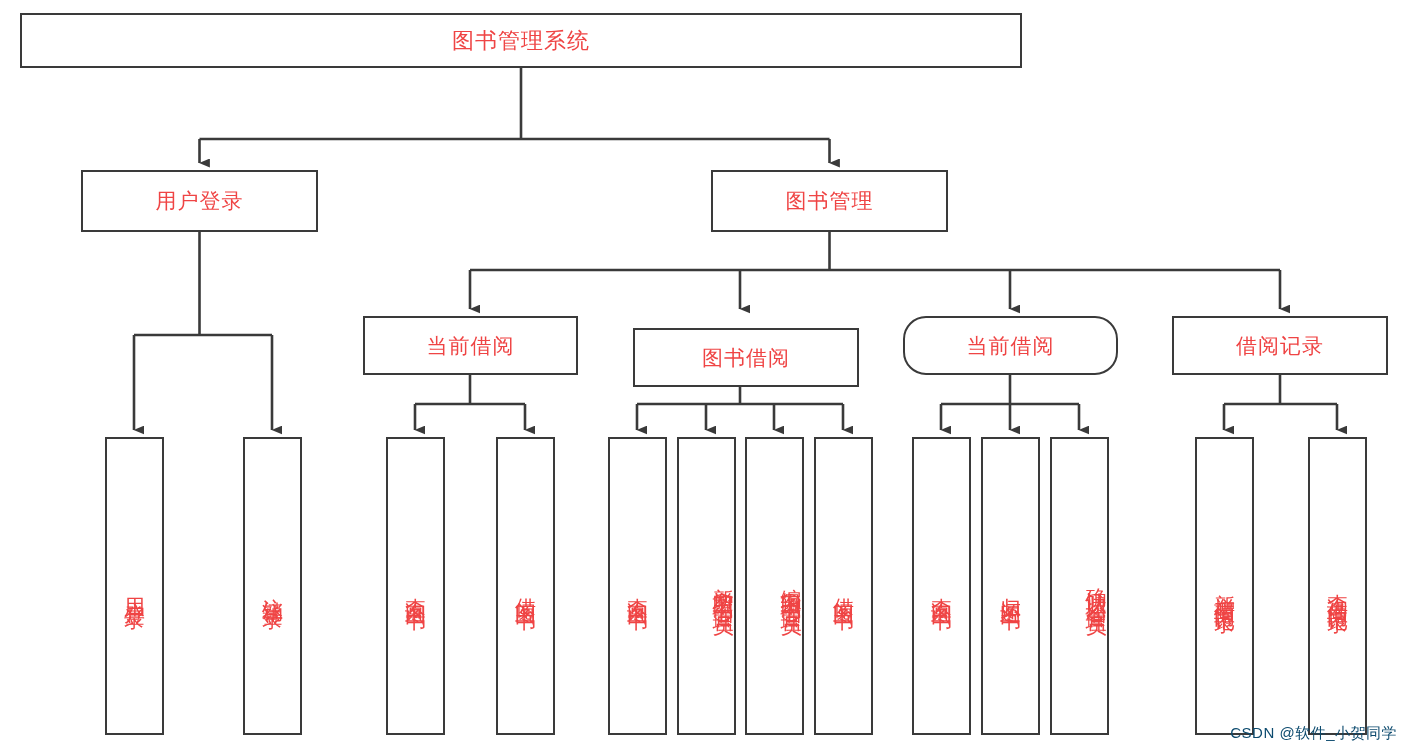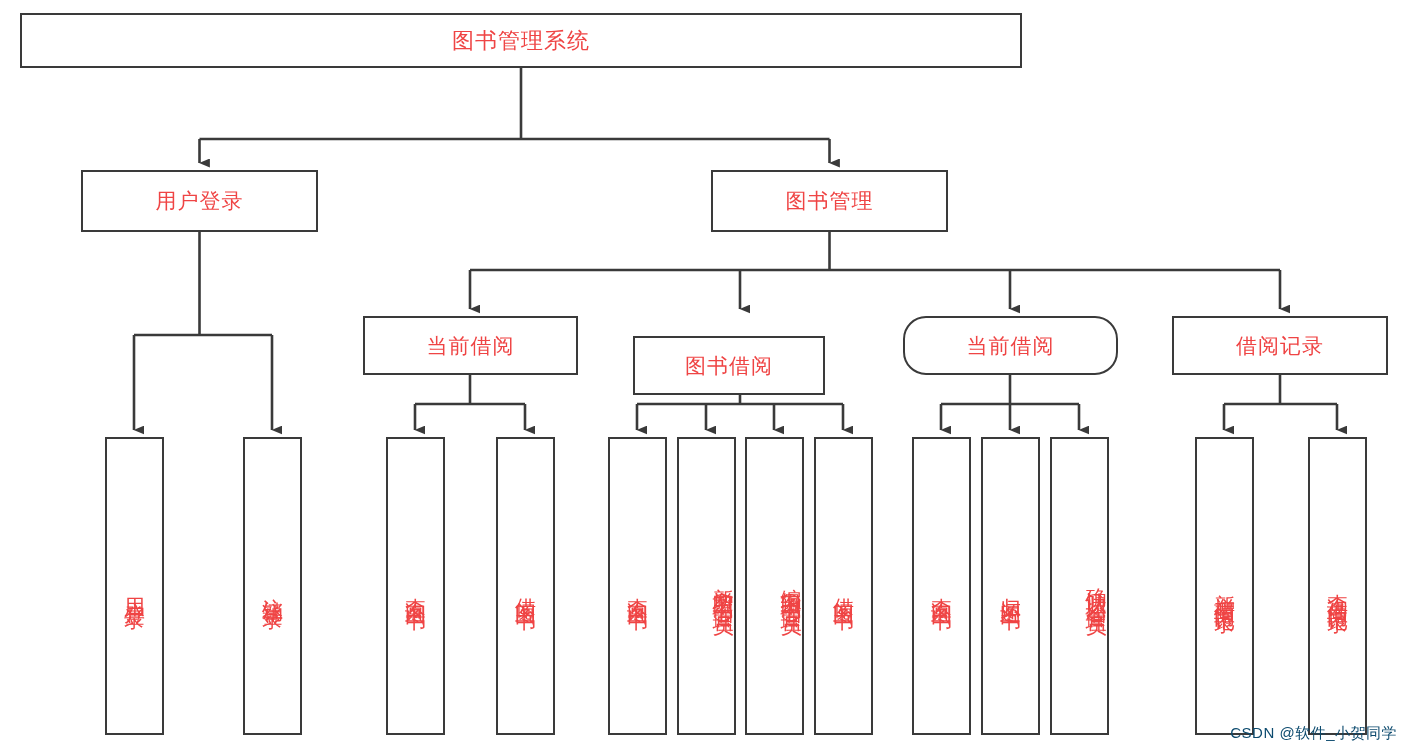--- a/index.html
+++ b/index.html
@@ -74,21 +74,21 @@
       <path d="M1337,404 L1337,430" marker-end="url(#arw)"></path>
     </g>
   </svg>
 
   <div class="node title" style="left:20px;top:13px;width:1002px;height:55px;">图书管理系统</div>
 
   <div class="node h" style="left:81px;top:170px;width:237px;height:62px;">用户登录</div>
   <div class="node h" style="left:711px;top:170px;width:237px;height:62px;">图书管理</div>
 
   <div class="node h" style="left:363px;top:316px;width:215px;height:59px;">当前借阅</div>
-  <div class="node h" style="left:633px;top:336px;width:192px;height:59px;">图书借阅</div>
+  <div class="node h" style="left:633px;top:328px;width:226px;height:59px;">图书借阅</div>
   <div class="node h" style="left:903px;top:316px;width:215px;height:59px;border-radius:23px;">当前借阅</div>
   <div class="node h" style="left:1172px;top:316px;width:216px;height:59px;">借阅记录</div>
 
   <div class="node leaf mid" style="left:105px;top:437px;width:59px;height:298px;">用户登录</div>
   <div class="node leaf mid" style="left:243px;top:437px;width:59px;height:298px;">注销登录</div>
 
   <div class="node leaf mid" style="left:386px;top:437px;width:59px;height:298px;">查询图书</div>
   <div class="node leaf mid" style="left:496px;top:437px;width:59px;height:298px;">借阅图书</div>
 
   <div class="node leaf mid" style="left:608px;top:437px;width:59px;height:298px;">查询图书</div>

